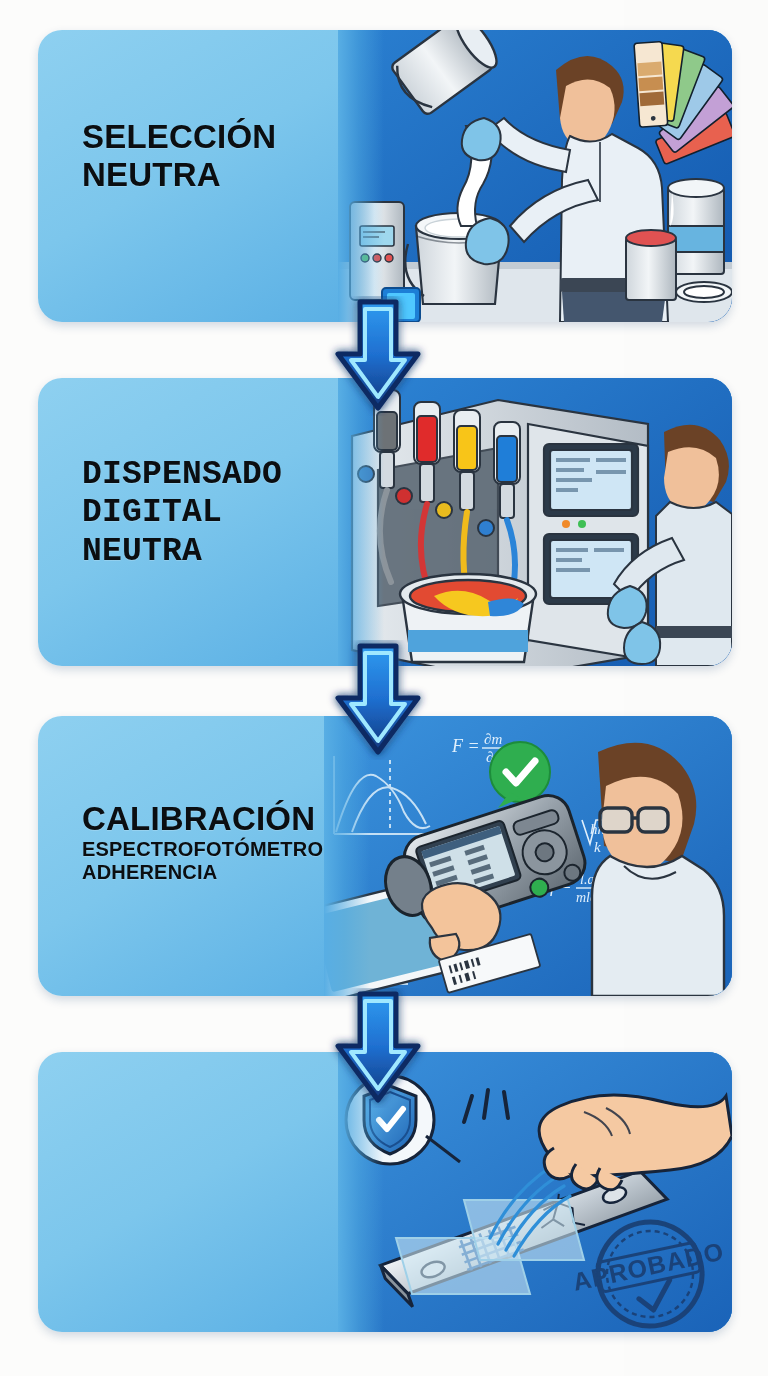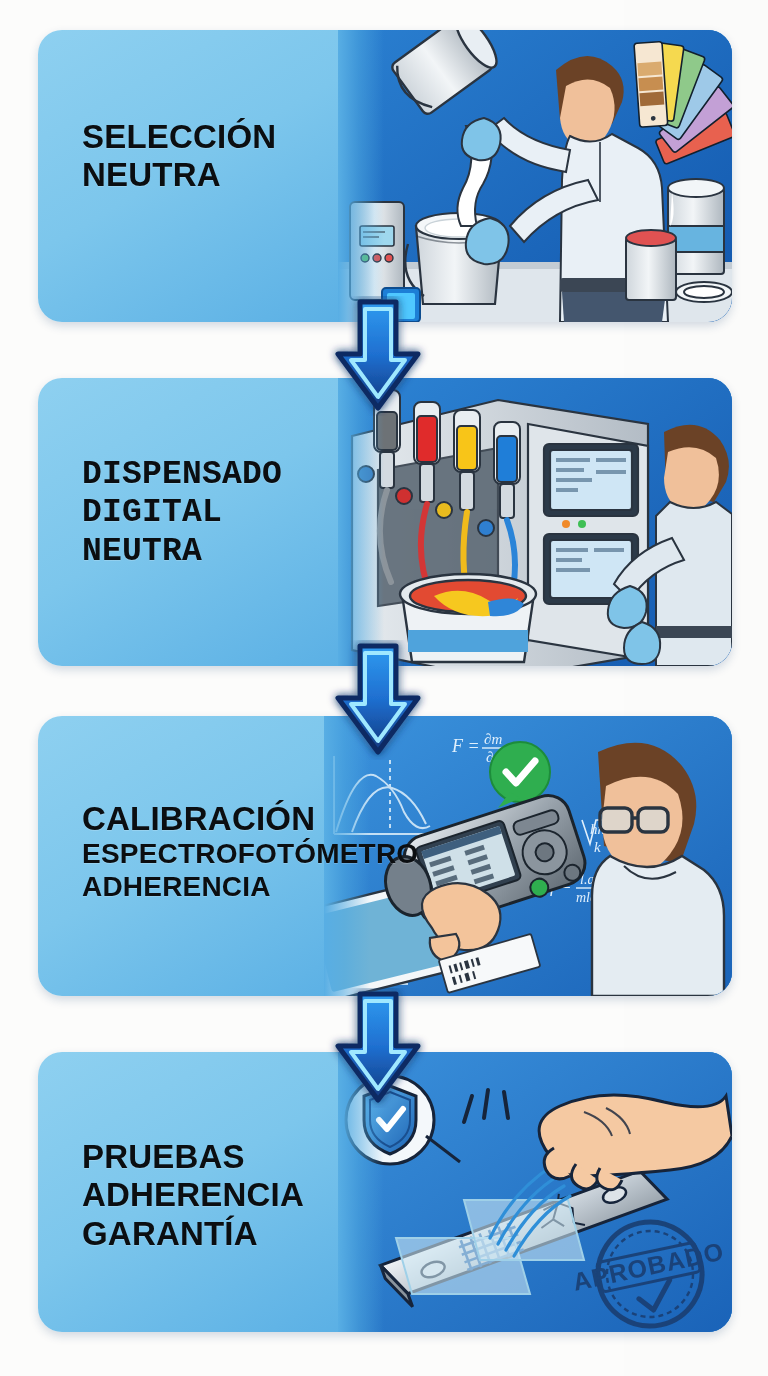--- a/index.html
+++ b/index.html
@@ -23,21 +23,21 @@
   
   .title-block {
     position:absolute; left:44px; z-index:6;
     color:#0c0f12; text-shadow:0 1px 0 rgba(255,255,255,.18);
   }
   .tline {
     font-weight:700; letter-spacing:.2px; line-height:1.16;
     white-space:nowrap; color:#0b0e11;
   }
   .t-lg { font-size:33px; }
-  .t-md { font-size:28px; }
+  .t-md { font-size:20px; }
 
   
   .illus {
     position:absolute; top:0; right:0; bottom:0;
     background:linear-gradient(160deg,#1f6fc4 0%,#1765bd 45%,#1257ad 100%);
     overflow:hidden;
   }
   .illus.soft { background:linear-gradient(160deg,#2f87d8 0%,#2176c9 50%,#1a66ba 100%); }
   .illus svg { position:absolute; inset:0; width:100%; height:100%; display:block; }
 
@@ -512,21 +512,16 @@
             <circle cx="312" cy="222" r="52" fill="none" stroke="#1b3f73" stroke-width="5"></circle>
             <circle cx="312" cy="222" r="43" fill="none" stroke="#1b3f73" stroke-width="2.4" stroke-dasharray="5 4"></circle>
             <rect x="262" y="200" width="100" height="30" rx="4" fill="none" stroke="#1b3f73" stroke-width="3"></rect>
             <text x="312" y="223" text-anchor="middle" font-family="Liberation Sans, sans-serif" font-size="25" font-weight="700" fill="#1b3f73" letter-spacing="1">APROBADO</text>
             <path d="M296 244 l12 14 l22 -26" fill="none" stroke="#1b3f73" stroke-width="5" stroke-linecap="round" stroke-linejoin="round"></path>
           </g>
         </svg>
       </div>
       <div class="fade-l" style="left:300px;"></div>
 
-      <div class="title-block" style="top:86px;">
-        <div class="tline t-lg">PRUEBAS</div>
-        <div class="tline t-lg">ADHERENCIA</div>
-        <div class="tline t-lg">GARANTÍA</div>
-      </div>
     </div>
   </div>
 
 </div>
 
 </body></html>

